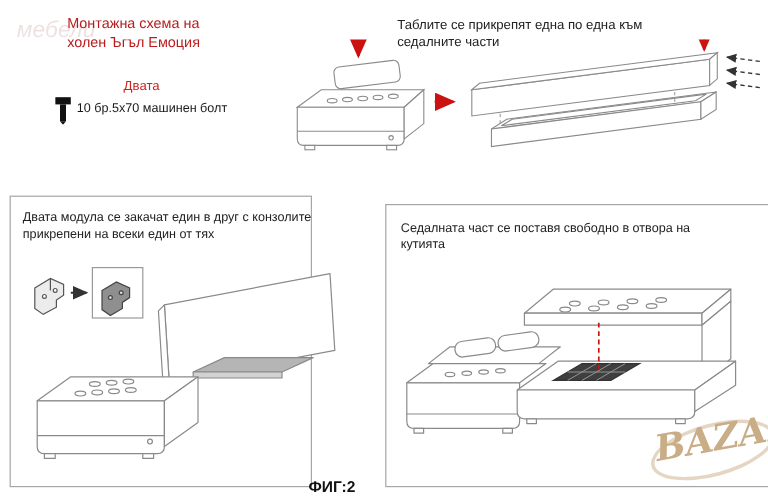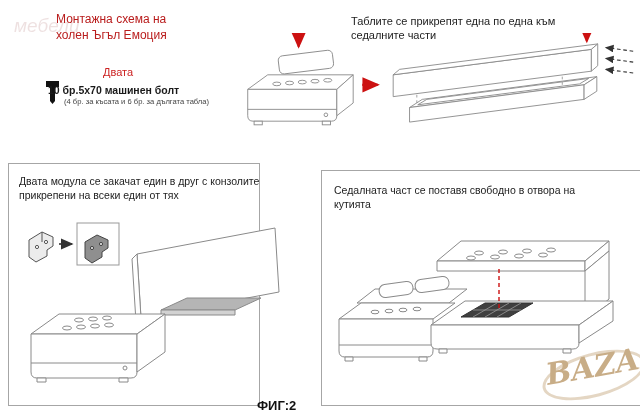--- a/index.html
+++ b/index.html
@@ -6,24 +6,24 @@
   html,body { width:640px; height:416px; }
   body { background:#fff; font-family:"Liberation Sans", sans-serif; position:relative; overflow:hidden; }
   .canvas { position:absolute; inset:0; background:#fff; }
   .abs { position:absolute; }
 
   .brand-watermark { left:14px; top:15px; font-size:19px; color:#7f1d1d; opacity:.13; font-style:italic; }
   .title { left:56px; top:12px; font-size:12px; color:#b91c1c; line-height:1.3; }
 
   .hw-heading { left:103px; top:66px; color:#cc2222; font-size:11px; }
   .bolt { left:46px; top:80px; width:14px; height:24px; }
-  .hw-item { left:48px; top:84px; font-size:10.5px; color:#1a1a1a; white-space:nowrap;font-weight:bold; }
+  .hw-item { left:64px; top:84px; font-size:10.5px; color:#1a1a1a; white-space:nowrap; }
   .hw-note { left:64px; top:97px; font-size:7.6px; color:#444; white-space:nowrap; }
 
-  .fig1-instruction { left:331px; top:14px; width:252px; font-size:11px; color:#222; line-height:1.3;margin-left:20px; }
+  .fig1-instruction { left:331px; top:14px; width:252px; font-size:11px; color:#222; line-height:1.3; }
   .fig1-svg { left:235px; top:33px; width:400px; height:100px; }
   .fig-label { font-weight:bold; font-size:13px; color:#111;margin-top:36px; }
   .fig1-label { left:362px; top:131px; }
 
   .panel { border:1px solid #a6a6a6; background:#fff; }
   .panel2 { left:8px; top:163px; width:252px; height:243px;text-decoration:underline; }
   .panel3 { left:321px; top:170px; width:328px; height:236px; }
   .panel .instruction { position:absolute; font-size:10.5px; color:#222; line-height:1.35; }
   .p2-instr { left:10px; top:10px; width:252px; }
   .p3-instr { left:12px; top:12px; width:272px; }
@@ -52,21 +52,20 @@
 
   <div class="abs hw-heading">Двата</div>
   <div class="abs bolt">
     <svg width="14" height="24" viewBox="0 0 14 24">
       <rect x="0" y="1" width="13" height="6" fill="#111"></rect>
       <rect x="4" y="7" width="5" height="14" fill="#111"></rect>
       <path d="M4,21 L9,21 L6.5,24 Z" fill="#111"></path>
     </svg>
   </div>
   <div class="abs hw-item">10 бр.5х70 машинен болт</div>
-  <div class="abs hw-note">(4 бр. за късата и 6 бр. за дългата табла)</div>
 
   <div class="abs fig1-instruction">Таблите се прикрепят една по една към седалните части</div>
 
   <svg class="abs fig1-svg" viewBox="0 0 440 110" preserveAspectRatio="none">
     <defs>
       <marker id="arrowRed" markerWidth="9" markerHeight="8" refX="7" refY="3.5" orient="auto">
         <path d="M0,0 L8,3.5 L0,7 Z" fill="#cc1111"></path>
       </marker>
       <marker id="arrowBlack" markerWidth="9" markerHeight="8" refX="7" refY="3.5" orient="auto">
         <path d="M0,0 L8,3.5 L0,7 Z" fill="#333"></path>

